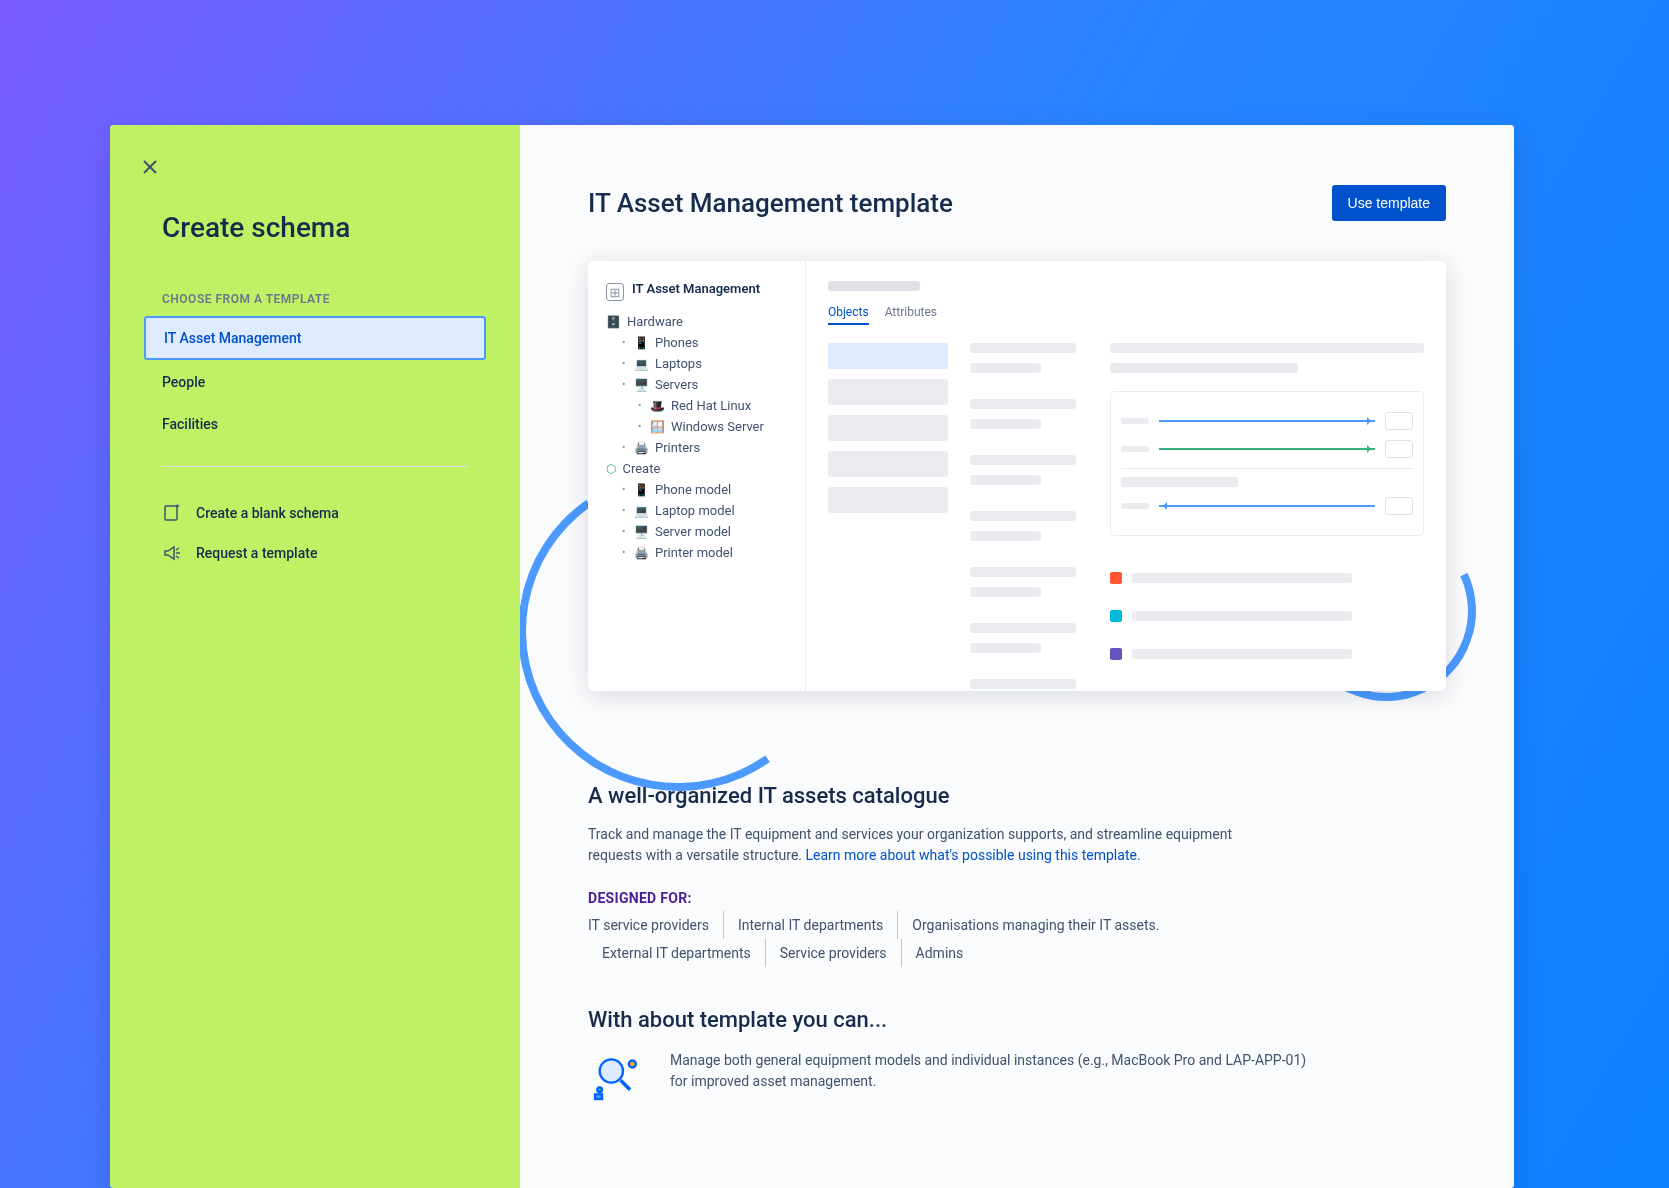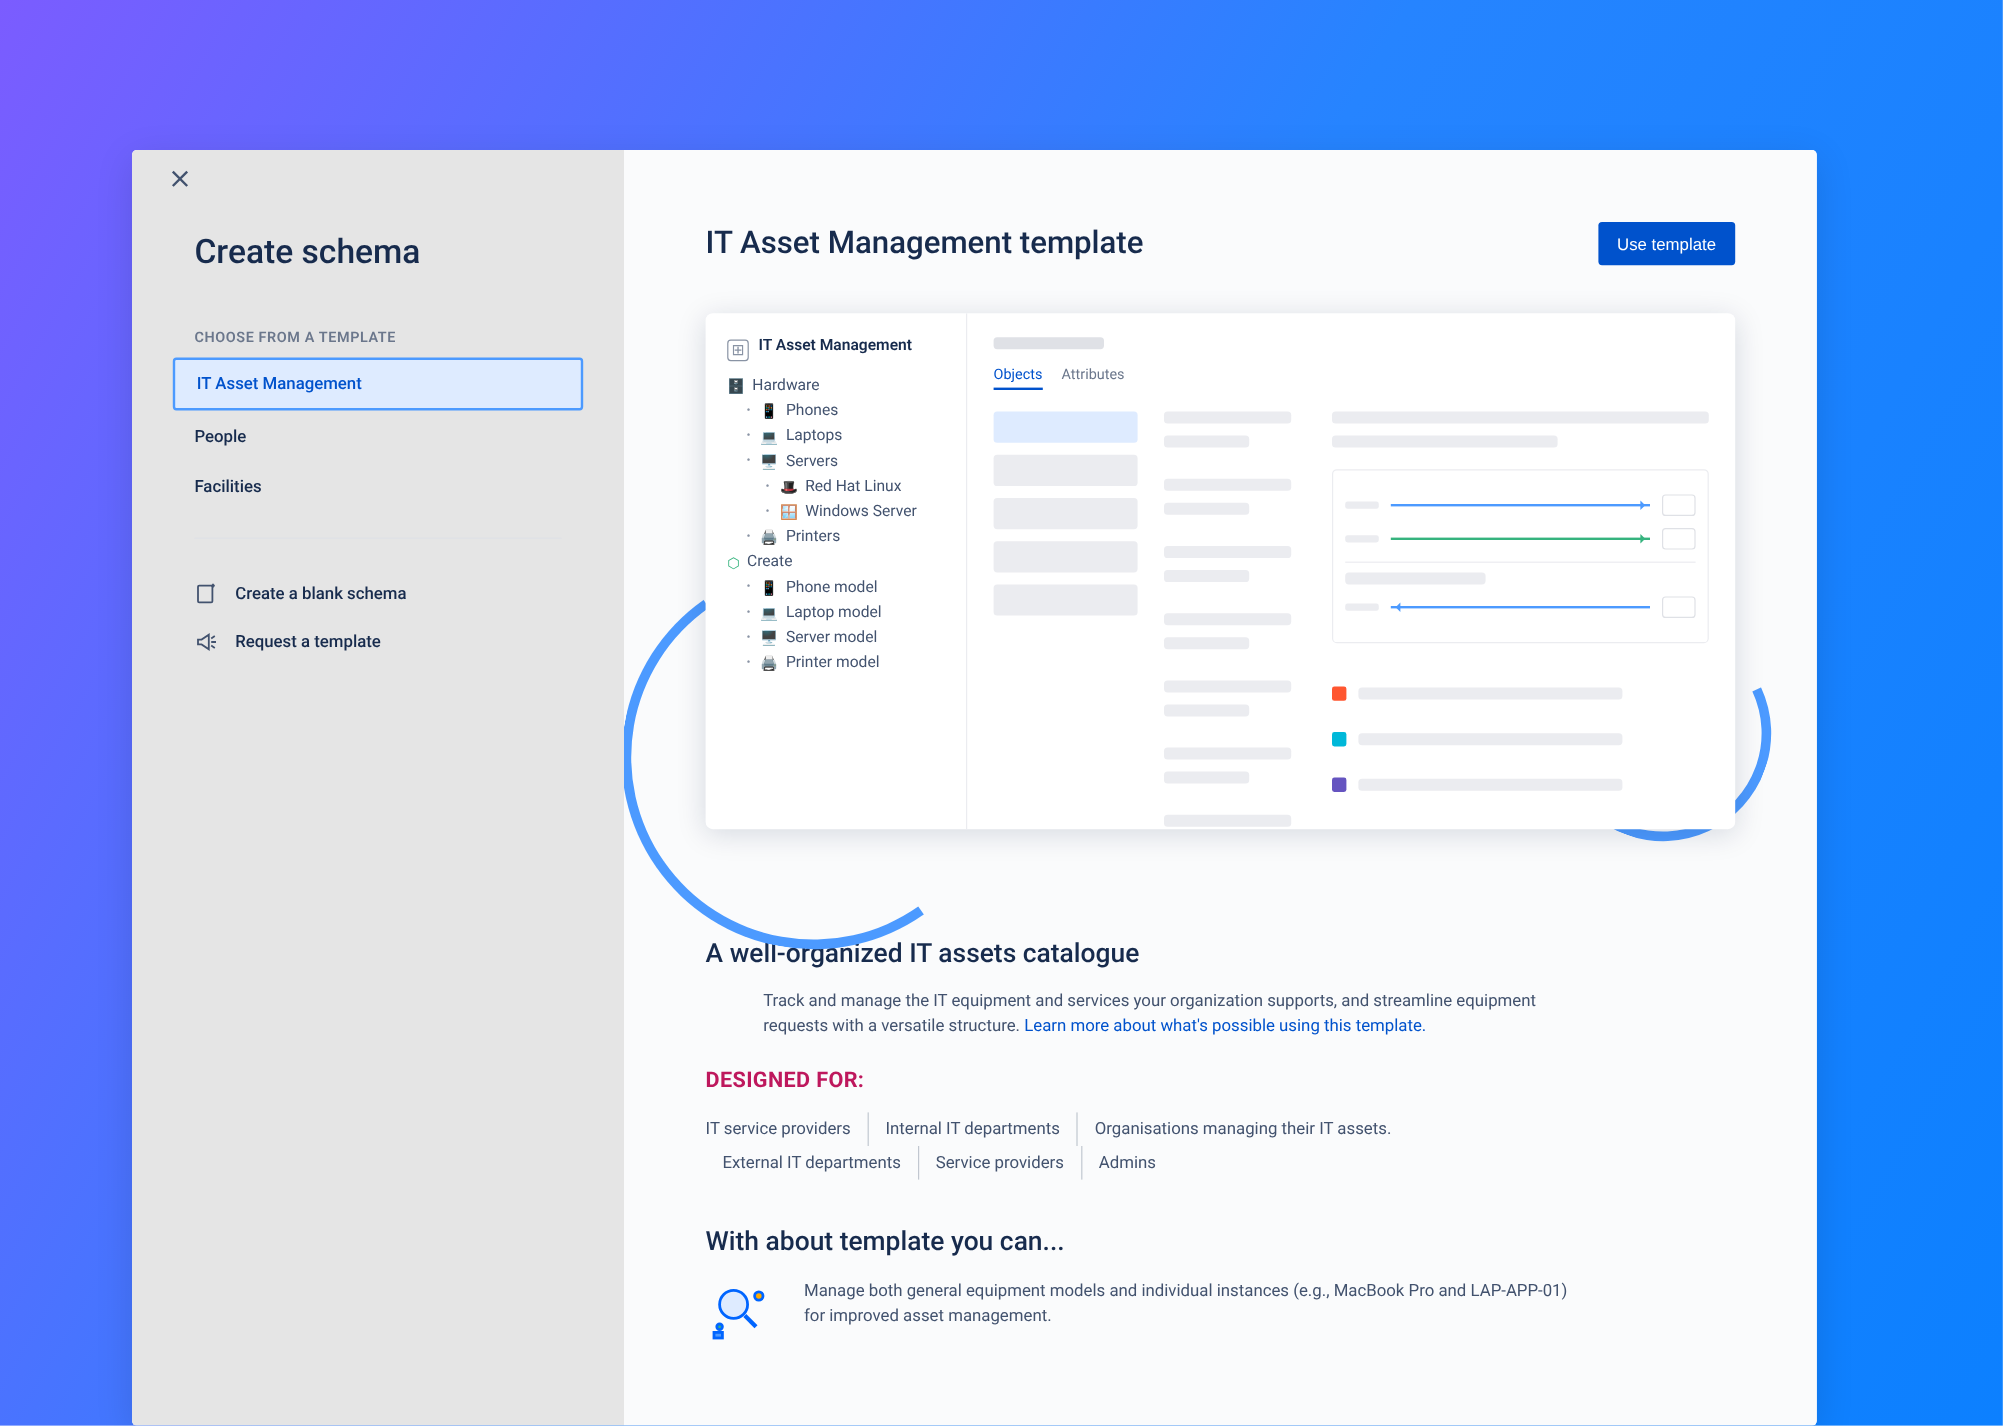--- a/index.html
+++ b/index.html
@@ -16,22 +16,22 @@
   height: 1063px;
   background: #fff;
   margin-left: 110px;
   border-radius: 4px;
   display: flex;
   box-shadow: 0 8px 32px rgba(0,0,0,0.12);
   overflow: hidden;
 }
 .sidebar {
   width: 410px;
-  background: #e5e5e5;
-  padding: 12px 0 0 0;
+  background: #bef264;
+  padding: 30px 0 0 0;
   flex-shrink: 0;
 }
 .close-btn {
   margin-left: 28px;
   width: 24px;
   height: 24px;
   display: flex;
   align-items: center;
   justify-content: center;
   cursor: pointer;
@@ -184,30 +184,29 @@
   font-size: 22px;
   font-weight: 500;
   color: #172b4d;
   margin-bottom: 16px;
 }
 .desc {
   font-size: 14px;
   color: #42526e;
   line-height: 1.5;
   max-width: 700px;
-  margin-left: 48px;
 }
 .desc a { color: #0052cc; text-decoration: none; }
 .designed-label {
-  font-size: 18px;
+  font-size: 14px;
   font-weight: 700;
   letter-spacing: 0.3px;
-  color: #be185d;
+  color: #4c1d95;
   margin-top: 24px;
-  margin-bottom: 16px;
+  margin-bottom: 5px;
 }
 .tags { display:flex; flex-wrap:wrap; gap:0; font-size:14px; color:#42526e; line-height: 2; }
 .tag { padding: 0 14px; border-right: 1px solid #c1c7d0; text-align: center; }
 .tag:first-child { padding-left: 0; }
 .tags .row-end { border-right: none; }
 .feature-row { display:flex; gap:26px; margin-top: 18px; align-items:flex-start; }
 .feature-icn { width:56px; height:56px; flex-shrink:0; display:flex; align-items:center; justify-content:center; color:#0065ff; }
 .feature-title { font-size: 15px; font-weight: 600; color:#172b4d; margin-bottom: 6px; }
 .feature-desc { font-size: 14px; color:#42526e; line-height:1.5; max-width: 640px; }
 </style>

